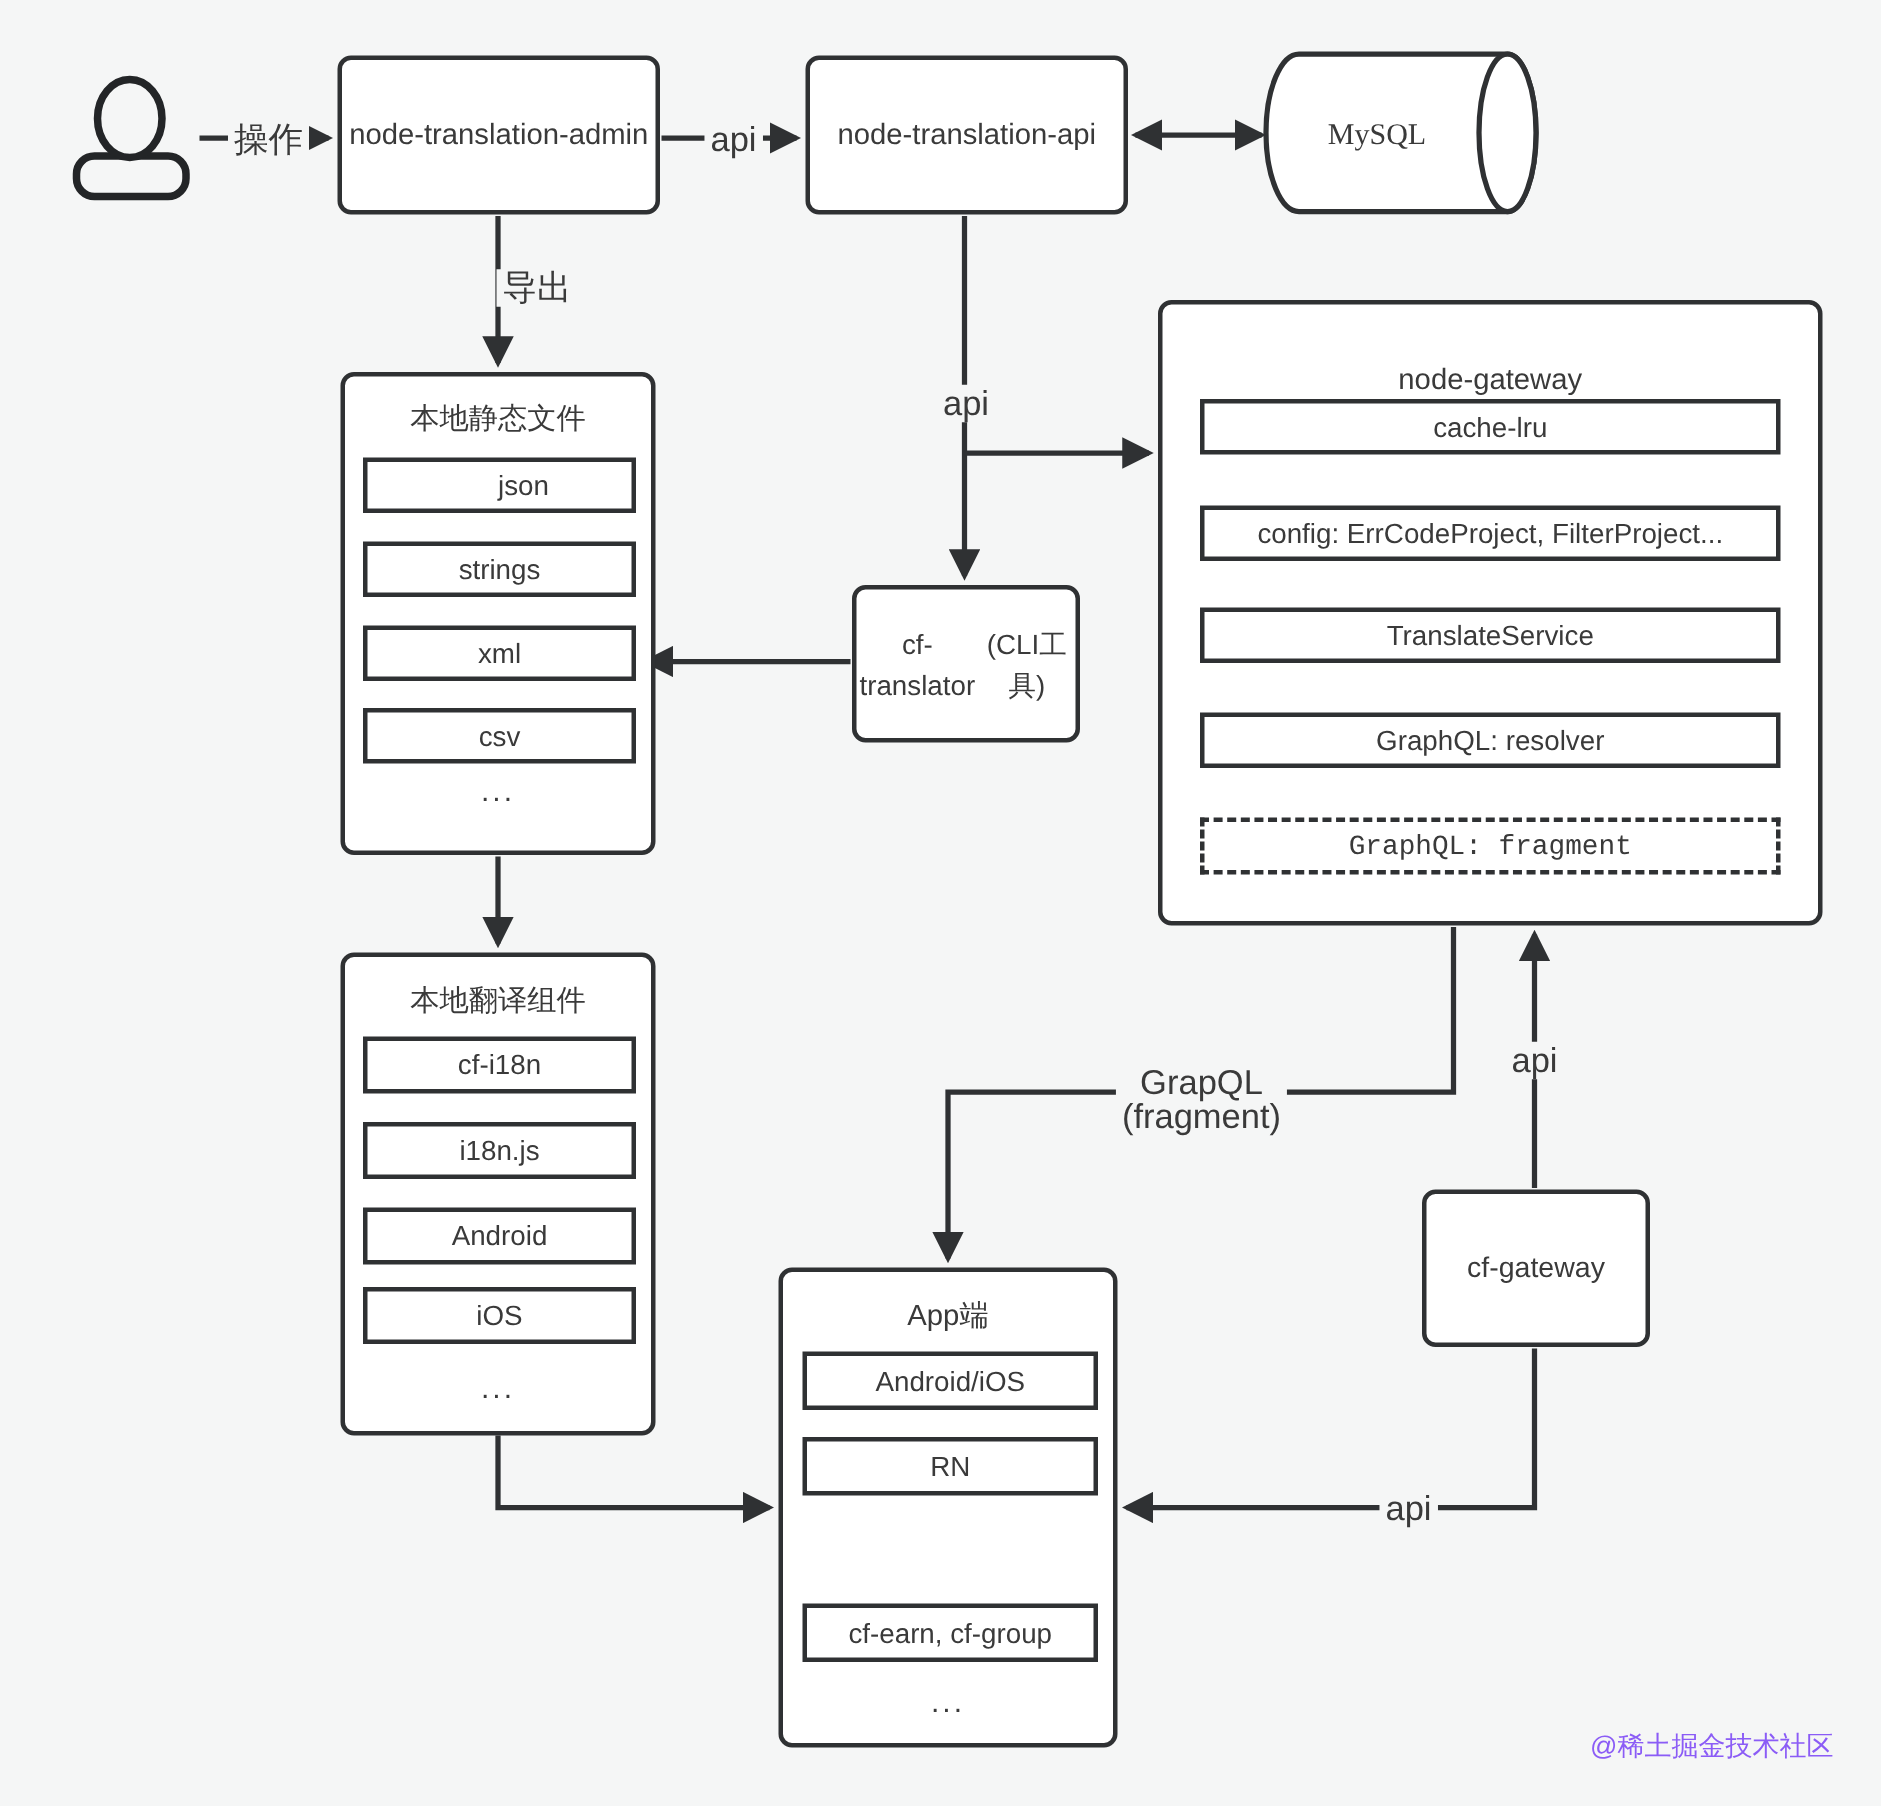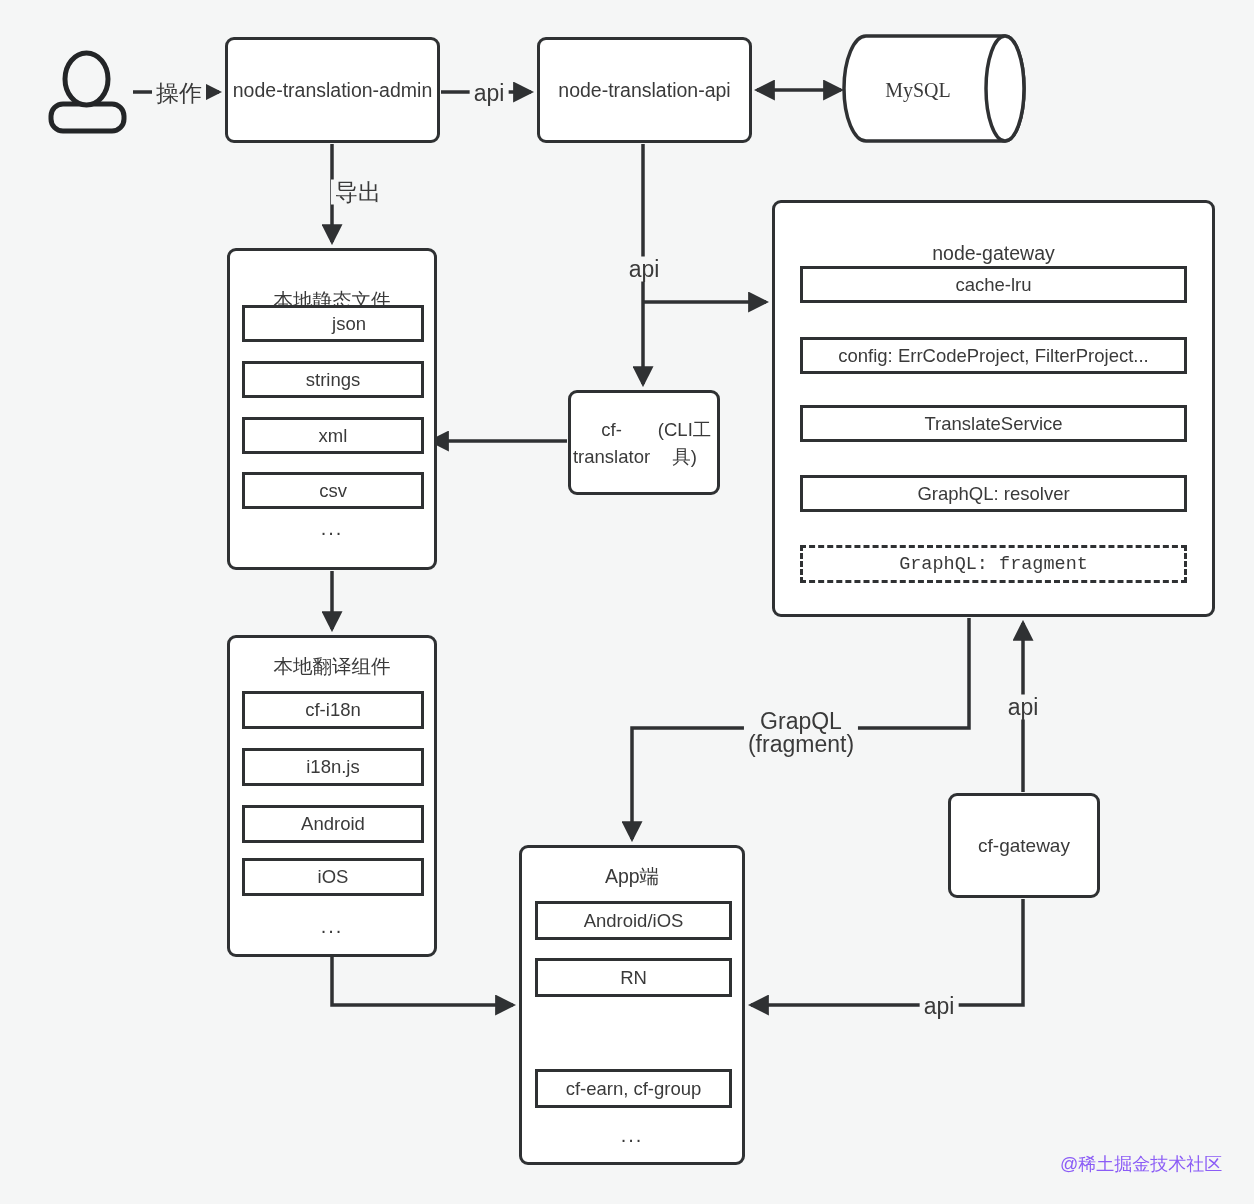--- a/index.html
+++ b/index.html
@@ -138,21 +138,21 @@
   <div class="box" style="left:537px;top:37px;width:215px;height:106px;">
     <div class="node-label">
       <span>node-translation-</span>
       <span>api</span>
     </div>
   </div>
 
   <div style="position:absolute;left:848px;top:37px;width:140px;height:106px;display:flex;align-items:center;justify-content:center;font-size:20px;font-family:Liberation Serif, serif;">MySQL</div>
 
   <div class="box" style="left:227px;top:248px;width:210px;height:322px;">
-    <div class="group-title" style="top:14px;margin-top:22px;">本地静态文件</div>
+    <div class="group-title" style="top:14px;">本地静态文件</div>
     <div class="item" style="left:12px;top:54px;width:182px;height:37px;padding-left:32px;">json</div>
     <div class="item" style="left:12px;top:110px;width:182px;height:37px;">strings</div>
     <div class="item" style="left:12px;top:166px;width:182px;height:37px;">xml</div>
     <div class="item" style="left:12px;top:221px;width:182px;height:37px;">csv</div>
     <div class="dots" style="top:266px;">...</div>
   </div>
 
   <div class="box" style="left:568px;top:390px;width:152px;height:105px;">
     <div class="node-label" style="font-size:18.5px;">
       <span>cf-translator</span>

